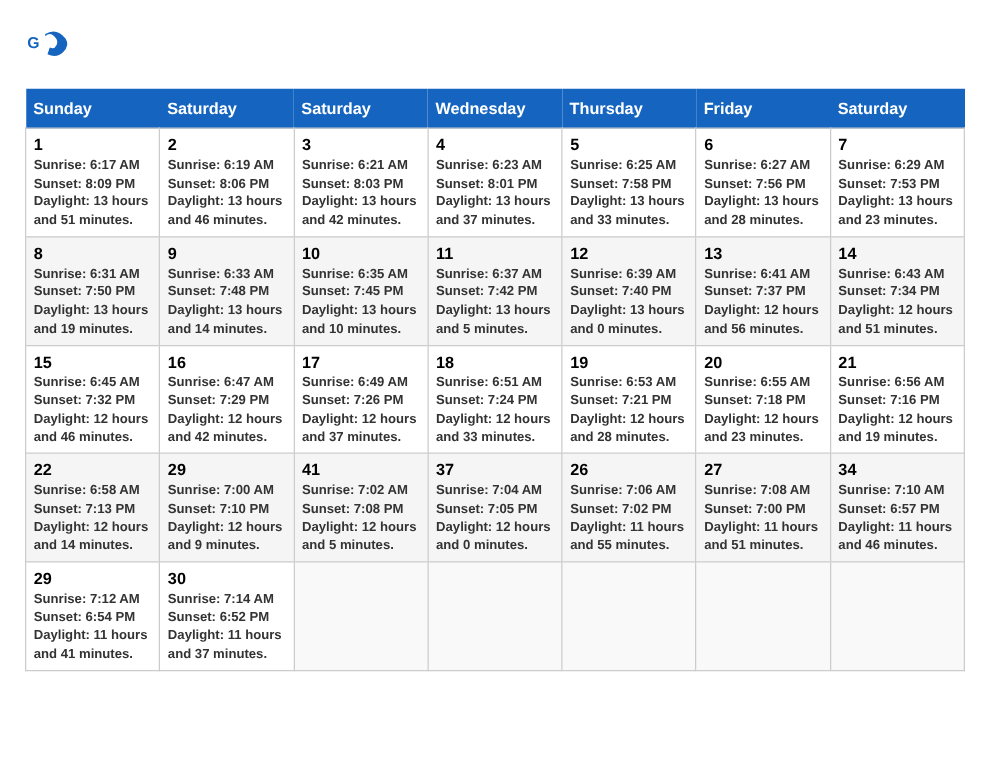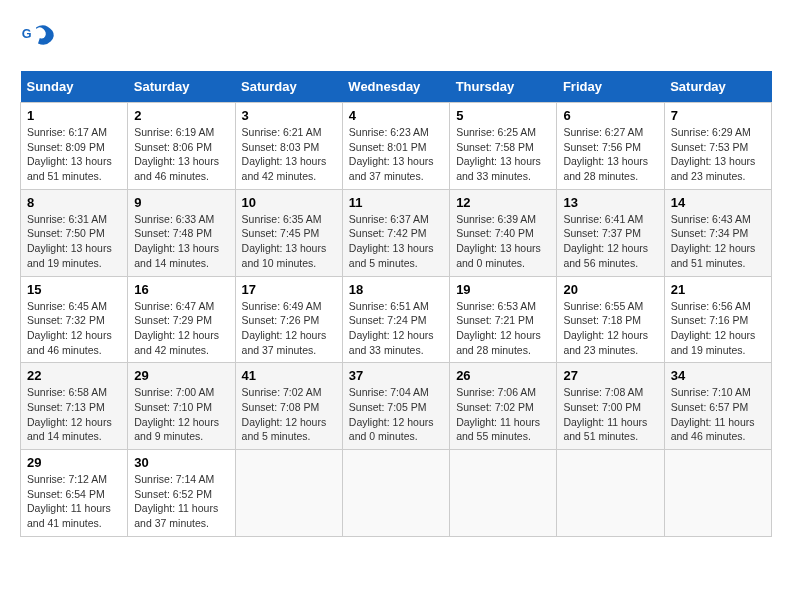--- a/index.html
+++ b/index.html
@@ -73,20 +73,21 @@
     .day-num {
       font-size: 13px;
       font-weight: bold;
       display: block;
       margin-bottom: 2px;
     }
     .day-info {
       color: #333;
       font-size: 10.5px;
       line-height: 1.4;
+      font-weight: bold;
     }
     td.empty {
       background: #f9f9f9;
     }
   </style>
 </head>
 <body>
 
 <div class="header-section">
   <div class="logo">

